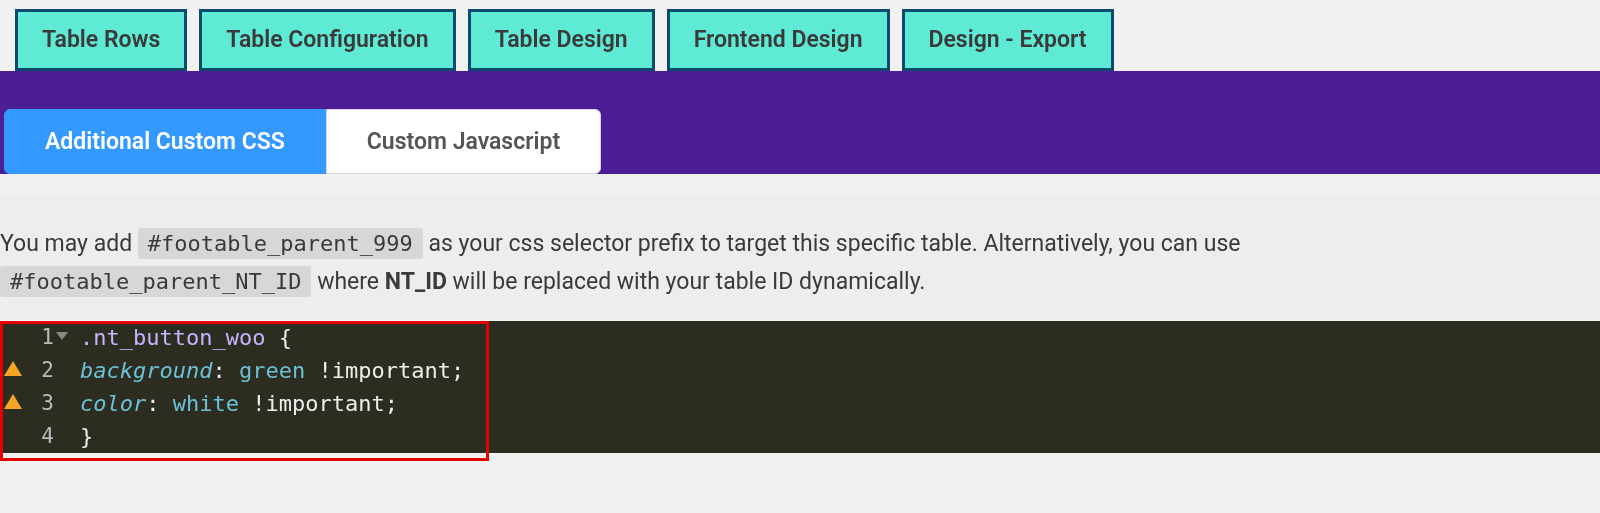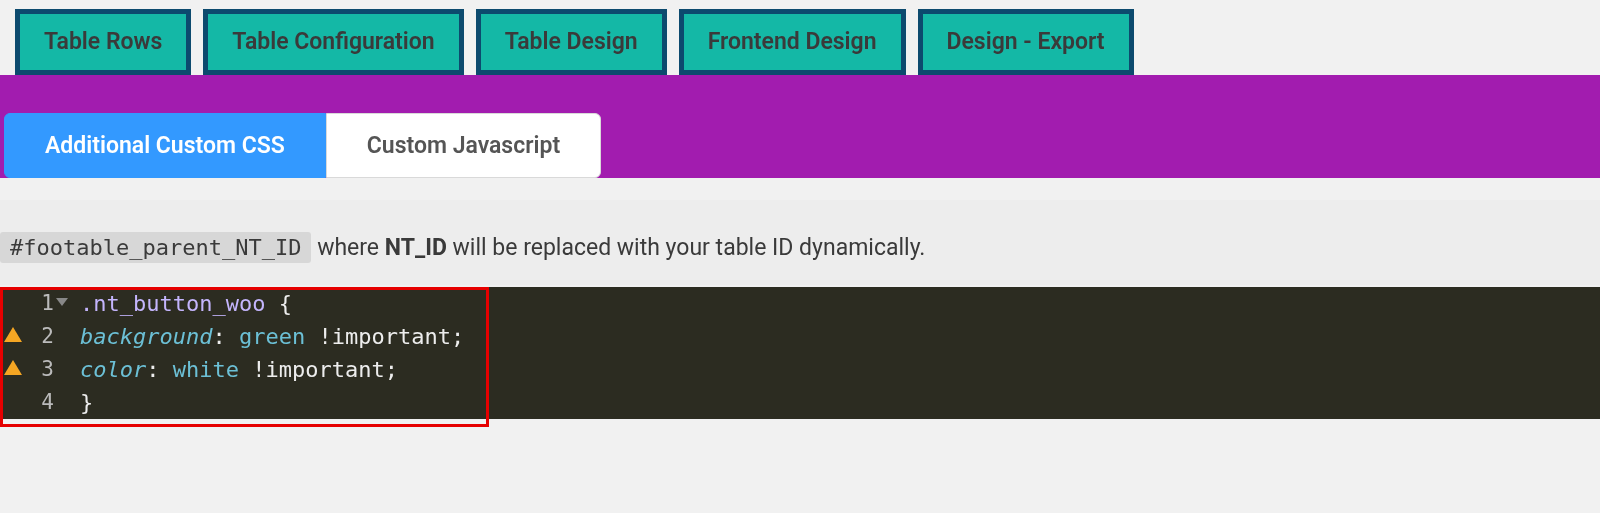--- a/index.html
+++ b/index.html
@@ -11,37 +11,37 @@
       overflow: hidden;
       color: #333;
     }
     .top-tabs {
       display: flex;
       gap: 12px;
       padding: 9px 15px 0 15px;
       background: #f1f1f1;
     }
     .top-tab {
-      background: #14b8a6;
-      border: 5px solid #0c4a6e;
+      background: #5eead4;
+      border: 3px solid #0c4a6e;
       padding: 14px 24px;
       font-size: 23px;
       font-weight: 600;
       color: #3a3a3a;
       cursor: pointer;
       line-height: 1.2;
     }
     .top-tab.highlight {
       outline: 3px solid #e60000;
       outline-offset: -2px;
     }
     .sub-tabs {
       display: flex;
       padding: 38px 0 0 4px;
-      background: #a21caf;
+      background: #4c1d95;
     }
     .sub-tab {
       border: 1px solid #d9d9d9;
       padding: 19px 40px;
       font-size: 23px;
       font-weight: 600;
       color: #555;
       background: #fff;
       cursor: pointer;
       line-height: 1.1;
@@ -147,20 +147,25 @@
   <div class="top-tab">Design - Export</div>
 </div>
 
 <div class="sub-tabs">
   <div class="sub-tab active">Additional Custom CSS</div>
   <div class="sub-tab">Custom Javascript</div>
 </div>
 
 <div class="help-area">
   <p class="help-text">
+    <span>You may add </span>
+    <span class="code-chip">#footable_parent_999</span>
+    <span> as your css selector prefix to target this specific table. Alternatively, you can use</span>
+  </p>
+  <p class="help-text">
     <span class="code-chip">#footable_parent_NT_ID</span>
     <span> where </span>
     <span class="bold">NT_ID</span>
     <span> will be replaced with your table ID dynamically.</span>
   </p>
 </div>
 
 <div class="editor-wrap">
   <div class="editor">
     <div class="editor-highlight-box"></div>

